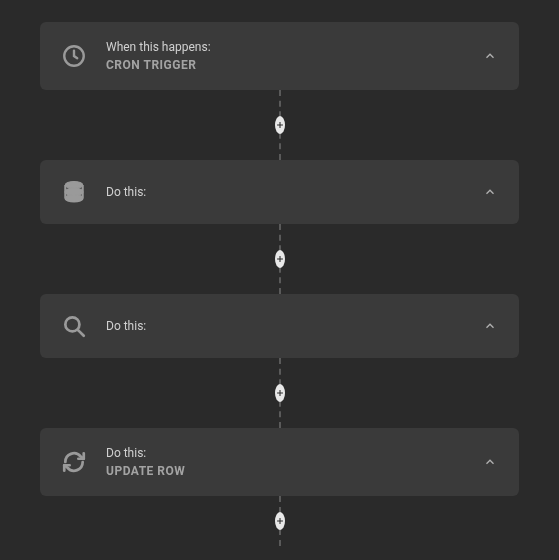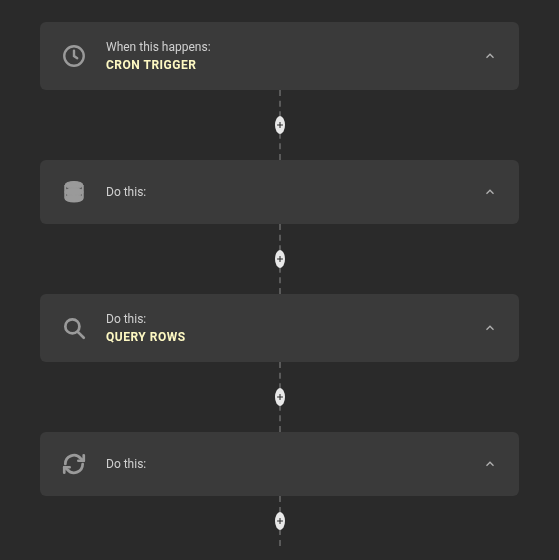--- a/index.html
+++ b/index.html
@@ -48,21 +48,21 @@
     gap: 4px;
     flex: 1;
   }
   .step-label {
     font-size: 12px;
     color: #d0d0d0;
     font-weight: 400;
   }
   .step-title {
     font-size: 12px;
-    color: #fef9c3;
+    color: #a3a3a3;
     font-weight: 700;
     letter-spacing: 0.5px;
     text-transform: uppercase;
   }
   .chevron {
     width: 18px;
     height: 18px;
     display: flex;
     align-items: center;
     justify-content: center;
@@ -178,21 +178,20 @@
 
   <div class="step">
     <span class="step-icon">
       <svg viewBox="0 0 24 24">
           <circle cx="10.5" cy="10.5" r="6.5" fill="none" stroke-width="2.5"></circle>
           <path d="M16 16l5 5" stroke-width="2.5" stroke-linecap="round"></path>
         </svg>
     </span>
     <div class="step-text">
       <span class="step-label">Do this:</span>
-      <span class="step-title">QUERY ROWS</span>
     </div>
     <span class="chevron">
       <svg viewBox="0 0 24 24">
           <path d="M6 15l6-6 6 6"></path>
         </svg>
     </span>
   </div>
 
   <div class="connector">
     <span class="add-btn">
@@ -204,20 +203,21 @@
 
   <div class="step">
     <span class="step-icon">
       <svg viewBox="0 0 24 24">
           <path d="M4 12a8 8 0 0 1 14-5.3L21 9M20 12a8 8 0 0 1-14 5.3L3 15" fill="none" stroke-width="2.5" stroke-linecap="round"></path>
           <path d="M21 4v5h-5M3 20v-5h5" fill="none" stroke-width="2.5" stroke-linecap="round" stroke-linejoin="round"></path>
         </svg>
     </span>
     <div class="step-text">
       <span class="step-label">Do this:</span>
+      <span class="step-title">UPDATE ROW</span>
     </div>
     <span class="chevron">
       <svg viewBox="0 0 24 24">
           <path d="M6 15l6-6 6 6"></path>
         </svg>
     </span>
   </div>
 
   <div class="connector tail">
     <span class="add-btn">

